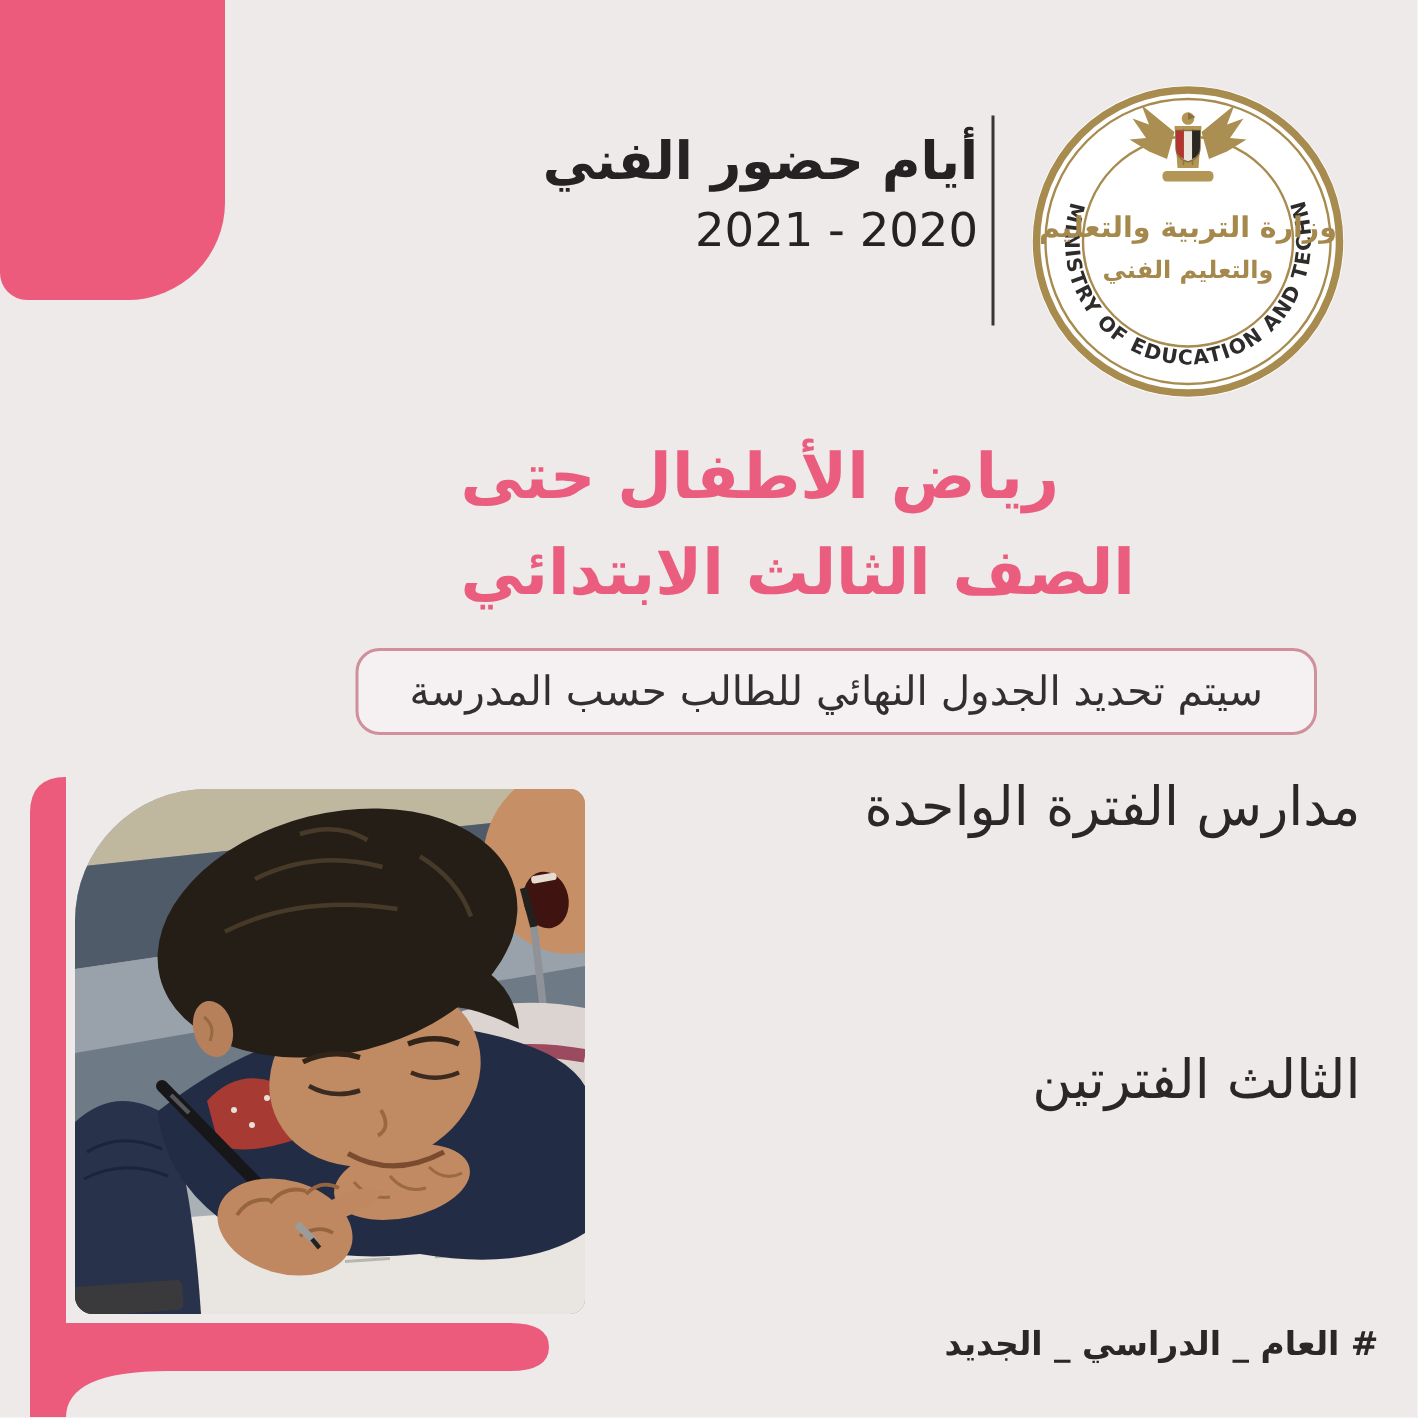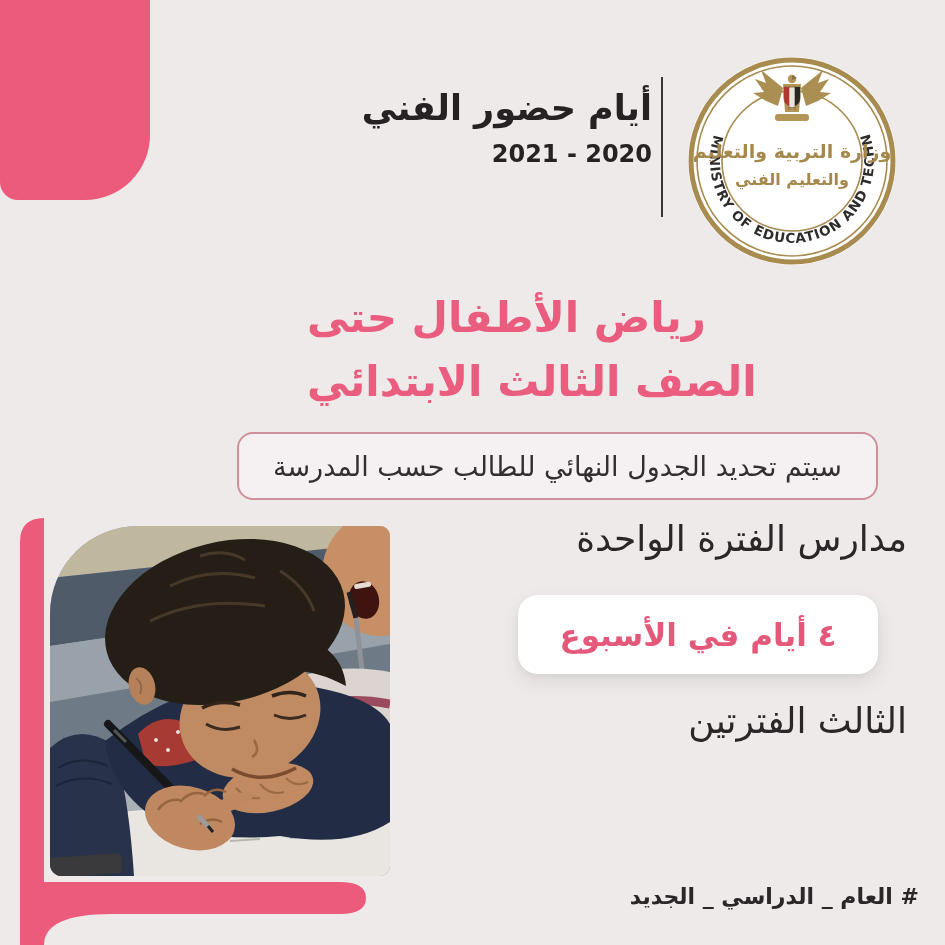--- a/index.html
+++ b/index.html
@@ -6,33 +6,33 @@
   body{font-family:"DejaVu Sans",sans-serif;}
   .poster{position:relative;width:945px;height:945px;background:#edeae9;overflow:hidden;}
   .abs{position:absolute;}
 
   
   .corner-blob{left:0;top:0;width:150px;height:200px;background:#ec5b7b;border-radius:0 0 65px 18px;}
 
   
   .title-block{top:84px;left:180px;width:472px;text-align:right;direction:rtl;color:#262223;}
   .title-line{font-size:35px;font-weight:800;line-height:49px;}
-  .title-years{font-size:24px;font-weight:700;line-height:42px;direction:ltr;}
+  .title-years{font-size:31px;font-weight:400;line-height:42px;direction:ltr;}
 
   .divider{left:661px;top:77px;width:2px;height:140px;background:#393536;}
 
   
   .logo{left:687px;top:56px;width:210px;height:210px;}
 
   
   .grade-heading{top:286px;right:38px;width:600px;text-align:left;direction:rtl;
     color:#ea5d7e;font-size:42px;font-weight:800;line-height:64px;}
 
   
-  .note-box{left:237px;top:432px;width:641px;height:68px;background:#f5f1f2;
+  .note-box{left:237px;top:432px;width:641px;height:58px;background:#f5f1f2;
     border:2px solid #cf8f9b;border-radius:16px;box-sizing:border-box;
     display:flex;align-items:center;justify-content:center;}
   .note-text{direction:rtl;color:#332e2f;font-size:27px;font-weight:400;white-space:nowrap;}
 
   .section-label{right:38px;text-align:center;direction:rtl;color:#2b2728;font-size:36px;font-weight:400;}
   .label-1{top:518px;}
   .label-2{top:700px;}
 
   .day-card{left:518px;width:360px;height:79px;background:#ffffff;border-radius:20px;
     box-shadow:0 8px 18px rgba(80,60,65,0.10),0 2px 5px rgba(80,60,65,0.06);
@@ -97,23 +97,20 @@
   <div class="abs grade-heading">
     <div>رياض الأطفال حتى</div>
     <div>الصف الثالث الابتدائي</div>
   </div>
 
   <div class="abs note-box">
     <span class="note-text">سيتم تحديد الجدول النهائي للطالب حسب المدرسة</span>
   </div>
 
   <div class="abs section-label label-1">مدارس الفترة الواحدة</div>
-  <div class="abs day-card card-1">
-    <span>٤ أيام في الأسبوع</span>
-  </div>
 
   <div class="abs section-label label-2">الثالث الفترتين</div>
 
   <div class="abs hashtag"># العام _ الدراسي _ الجديد</div>
 
   <svg class="abs ribbon" viewBox="0 0 945 945">
     <path d="M20,945 L20,542 Q20,518 44,518 L44,882 L340,882 Q366,882 366,898 Q366,914 340,914 L112,914 Q44,914 44,945 Z" fill="#ec5b7b"></path>
   </svg>
 
   <div class="abs photo">

